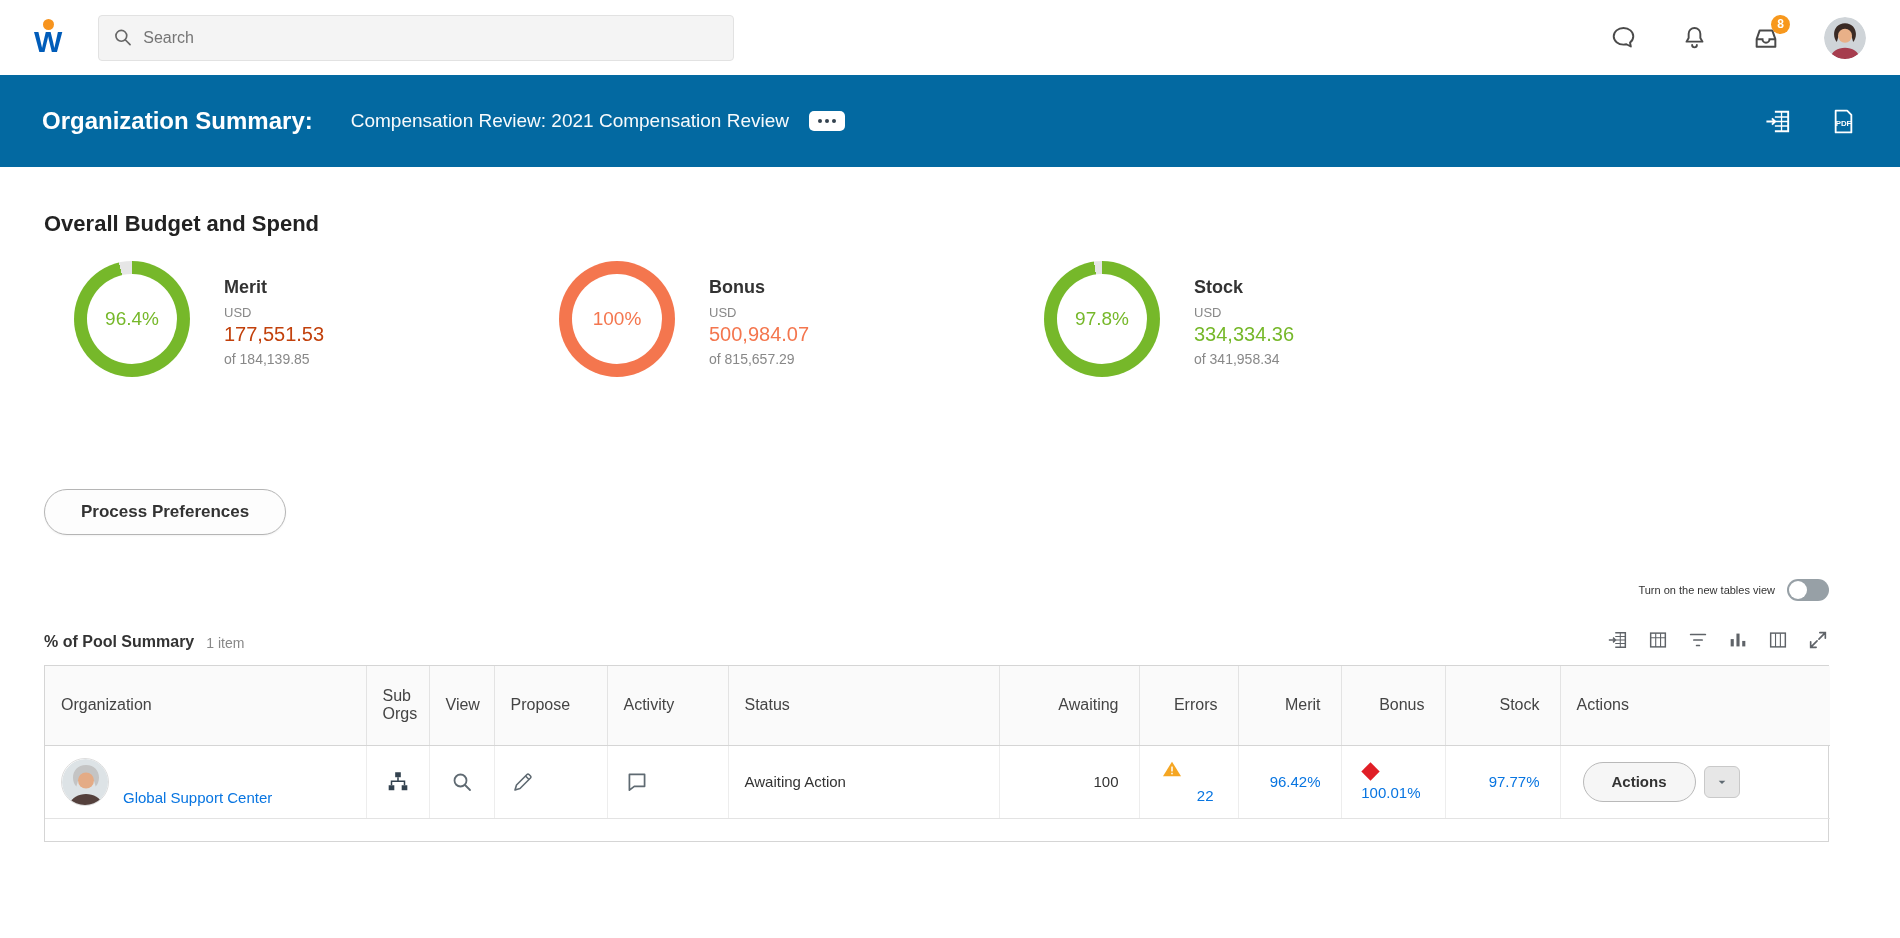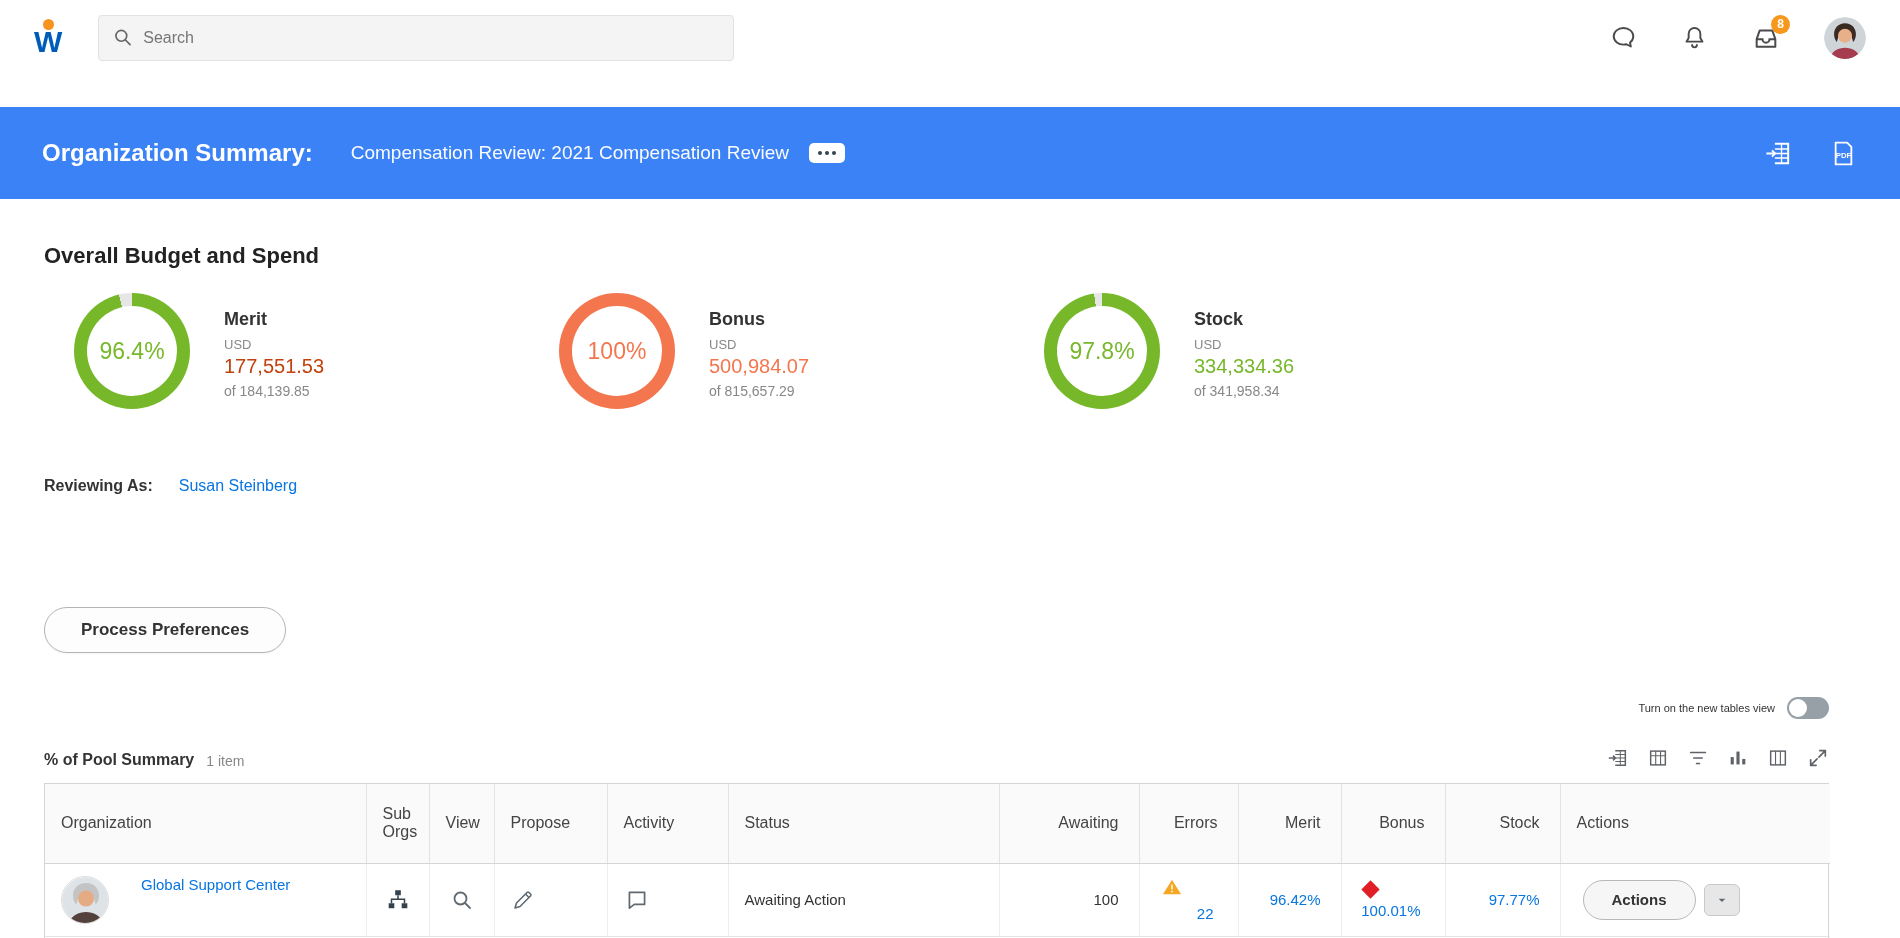--- a/index.html
+++ b/index.html
@@ -12,36 +12,36 @@
   .logo-w { font-size:30px; font-weight:bold; color:#005cb9; line-height:1; }
   .search-box { display:flex; align-items:center; width:636px; height:46px; background:#f4f4f4; border:1px solid #e2e2e2; border-radius:4px; padding:0 14px; }
   .search-box input { border:none; outline:none; background:transparent; font-size:16px; color:#555; margin-left:10px; width:100%; font-family:"Liberation Sans", sans-serif; }
   .topbar-right { margin-left:auto; display:flex; align-items:center; gap:44px; }
   .icon-btn { background:none; border:none; cursor:pointer; display:flex; align-items:center; justify-content:center; padding:0; }
   .inbox-wrap { position:relative; }
   .badge { position:absolute; top:-9px; right:-10px; min-width:19px; height:19px; border-radius:50%; background:#f7981d; color:#fff; font-size:12px; font-weight:bold; display:flex; align-items:center; justify-content:center; }
   .avatar-top { width:42px; height:42px; border-radius:50%; overflow:hidden; border:none; padding:0; background:none; cursor:pointer; }
 
   
-  .bluebar { height:92px; background:#3b82f6; display:flex; align-items:center; padding:0 42px; color:#fff;margin-top:32px; }
+  .bluebar { height:92px; background:#0369a1; display:flex; align-items:center; padding:0 42px; color:#fff; }
   .bluebar-title { font-size:24px; font-weight:bold; margin-right:38px; }
   .bluebar-subtitle { font-size:19px; font-weight:400; margin-right:20px; color:rgba(255,255,255,0.97); }
   .ellipsis-btn { width:36px; height:20px; border-radius:5px; background:#fff; border:none; display:flex; align-items:center; justify-content:center; gap:3px; cursor:pointer; }
   .ellipsis-btn .dot { width:4px; height:4px; border-radius:50%; background:#33424f; }
   .bluebar-actions { margin-left:auto; display:flex; align-items:center; gap:36px; }
 
   
   .content { padding:0 44px; }
   .section-heading { margin-top:44px; font-size:22px; font-weight:bold; color:#222; }
 
   .donut-row { display:flex; margin-top:24px; margin-left:30px; }
   .donut-block { display:flex; width:485px; align-items:flex-start; }
   .donut-ring { width:116px; height:116px; border-radius:50%; position:relative; flex-shrink:0; }
   .donut-hole { position:absolute; inset:13px; border-radius:50%; background:#fff; display:flex; align-items:center; justify-content:center; }
-  .donut-pct { font-size:23px; }
+  .donut-pct { font-size:19px; }
   .donut-info { margin-left:34px; padding-top:16px; }
   .donut-label { font-size:18px; font-weight:bold; color:#333; }
   .donut-usd { font-size:13px; color:#888; margin-top:7px; }
   .donut-amount { font-size:20px; margin-top:3px; }
   .donut-of { font-size:14px; color:#888; margin-top:5px; }
 
   .reviewing { margin-top:68px; font-size:16px; display:flex; align-items:center; }
   .reviewing-label { font-weight:bold; color:#333; }
   .link { color:#0875e1; text-decoration:none; cursor:pointer; }
   .reviewing .link { margin-left:26px; }
@@ -59,21 +59,21 @@
   .pool-tools { margin-left:auto; display:flex; align-items:center; gap:18px; }
 
   
   .grid-wrap { margin-top:14px; width:1785px; border:1px solid #d5d5d5; padding-bottom:22px; background:#fff; }
   table { width:100%; border-collapse:collapse; table-layout:fixed; }
   th { height:79px; background:#fafafa; border-right:1px solid #e3e3e3; border-bottom:1px solid #d5d5d5; font-size:16px; font-weight:400; color:#444; text-align:left; padding:0 16px; vertical-align:middle; }
   th:last-child, td:last-child { border-right:none; }
   th.num, td.num { text-align:right; padding-right:20px; }
   td { height:73px; border-right:1px solid #ededed; border-bottom:1px solid #e3e3e3; font-size:15px; color:#333; vertical-align:middle; padding:0 16px; }
   td.center { text-align:center; }
-  .org-cell { display:flex; align-items:flex-start; gap:32px; }
+  .org-cell { display:flex; align-items:flex-end; gap:14px; }
   .row-avatar { width:48px; height:48px; border-radius:50%; overflow:hidden; flex-shrink:0; border:1px solid #ddd; }
   .stacked { display:flex; flex-direction:column; gap:6px; padding:6px 4px; }
   .stacked .flag { align-self:flex-start; margin-left:2px; }
   .stacked .flag-val { align-self:flex-end; font-size:15px; }
   .red-diamond { width:13px; height:13px; background:#e01e26; transform:rotate(45deg); margin:3px 0 0 4px; }
   .actions-cell { display:flex; align-items:center; gap:8px; padding-left:6px; }
   .actions-btn { height:40px; padding:0 28px; border:1px solid #b9b9b9; border-radius:20px; background:#f6f6f6; font-size:15px; font-weight:bold; color:#333; cursor:pointer; font-family:"Liberation Sans", sans-serif; }
   .caret-btn { width:36px; height:32px; border:1px solid #c9c9c9; border-radius:6px; background:#e7e7e7; cursor:pointer; display:flex; align-items:center; justify-content:center; }
 </style>
 </head>
@@ -194,24 +194,20 @@
       </div>
       <div class="donut-info">
         <div class="donut-label">Stock</div>
         <div class="donut-usd">USD</div>
         <div class="donut-amount" style="color: rgb(118, 184, 42);">334,334.36</div>
         <div class="donut-of">of 341,958.34</div>
       </div>
     </div>
   </div>
 
-  <div class="reviewing">
-    <span class="reviewing-label">Reviewing As:</span>
-    <a class="link">Susan Steinberg</a>
-  </div>
 
   <button class="pill-btn">Process Preferences</button>
 
   <div class="toggle-row">
     <span class="toggle-label">Turn on the new tables view</span>
     <button class="toggle">
       <span class="toggle-knob"></span>
     </button>
   </div>
 

